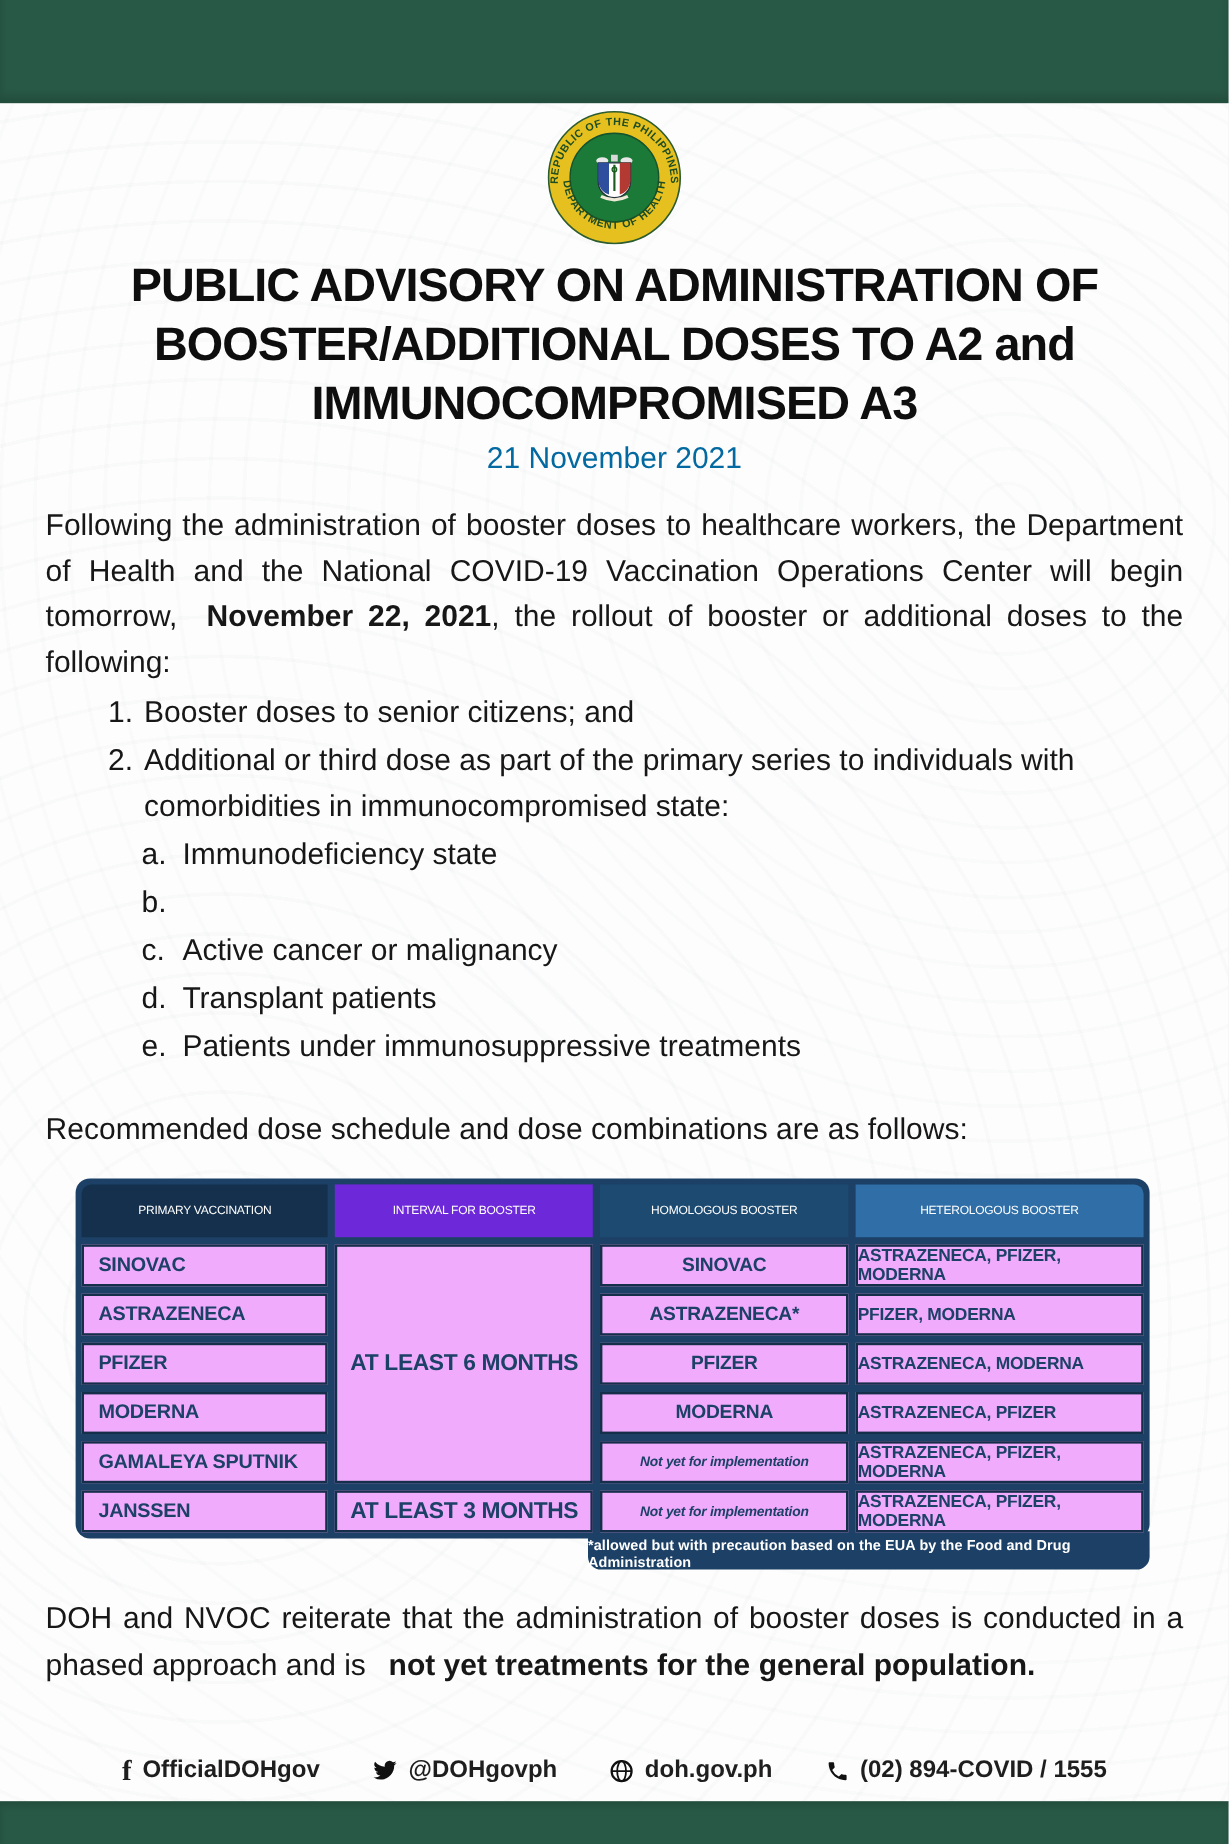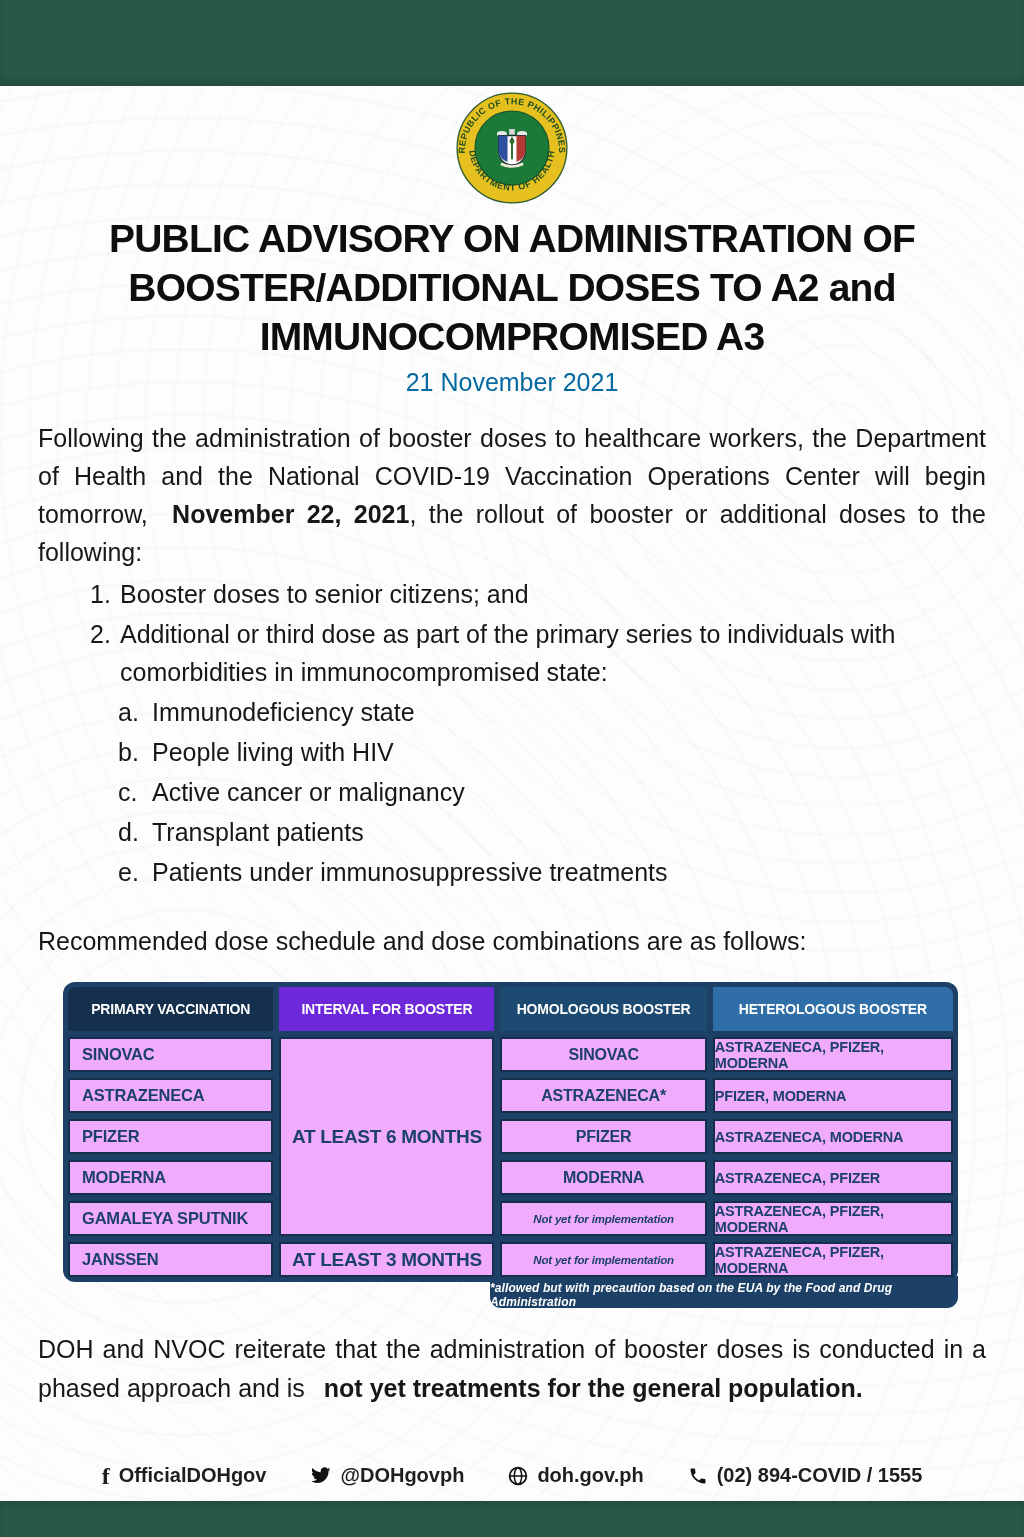--- a/index.html
+++ b/index.html
@@ -37,37 +37,37 @@
   .schedule-line { margin:36px 38px 0; font-size:25px; color:#171717; }
 
   .tablewrap { margin:26px 0 0 63px; width:895px; position:relative; }
   .vaxtable {
     background:#1d4166; border-radius:12px; padding:5px;
     display:grid; grid-template-columns:212fr 222fr 213fr 248fr;
     grid-template-rows:44px repeat(6, 35px); gap:6px;
     position:relative; z-index:1;
   }
   .hcell { display:flex; align-items:center; justify-content:center;
-           color:#fff; font-weight:bold; font-size:14px; letter-spacing:-0.2px; }
+           color:#fff; font-weight:normal; font-size:10px; letter-spacing:-0.2px; }
   .h1 { background:#14304d; border-radius:8px 0 0 0; }
   .h2 { background:#6d28d9; }
   .h3 { background:#1d4a70; }
   .h4 { background:#2f6ea6; border-radius:0 8px 0 0; }
   .cell { background:#f0abfc; border:2px solid #152e49; display:flex; align-items:center;
           color:#1d4166; font-weight:bold; letter-spacing:-0.2px; }
   .c1 { justify-content:flex-start; padding-left:12px; font-size:16.5px; }
   .c2 { justify-content:center; font-size:19px; letter-spacing:-0.3px; }
   .c3 { justify-content:center; font-size:16px; }
   .c3.small, .note { font-size:11.5px; font-style:italic; }
   .c4 { justify-content:flex-start; font-size:14.5px; }
   .footnote {
     margin-left:auto; margin-top:-6px; width:468px; height:32px; padding-top:5px;
     background:#1d4166; border-radius:0 0 11px 11px;
     display:flex; align-items:center; justify-content:center;
-    color:#fff; font-size:12px; font-style:italic; font-weight:bold; letter-spacing:0.1px;
+    color:#fff; font-size:12px; font-weight:bold; letter-spacing:0.1px;
   }
 
   .closing { margin:22px 38px 0; font-size:25px; line-height:38.5px; text-align:justify; color:#171717; }
 
   .social { position:absolute; left:0; right:0; bottom:50px;
             display:flex; justify-content:center; align-items:center; gap:44px;
             font-weight:bold; font-size:20px; color:#1e1e1e; }
   .social .item { display:flex; align-items:center; gap:9px; }
   .fb-glyph { font-size:24px; font-weight:bold; font-family:"Liberation Serif", serif; line-height:20px; }
 </style>
@@ -124,21 +124,20 @@
       <div class="oli">
         <span class="num">2.</span>
         <span class="txt">Additional or third dose as part of the primary series to individuals with comorbidities in immunocompromised state:</span>
       </div>
       <div class="oli sub">
         <span class="num">a.</span>
         <span class="txt">Immunodeficiency state</span>
       </div>
       <div class="oli sub">
         <span class="num">b.</span>
-        <span class="txt">People living with HIV</span>
       </div>
       <div class="oli sub">
         <span class="num">c.</span>
         <span class="txt">Active cancer or malignancy</span>
       </div>
       <div class="oli sub">
         <span class="num">d.</span>
         <span class="txt">Transplant patients</span>
       </div>
       <div class="oli sub">

